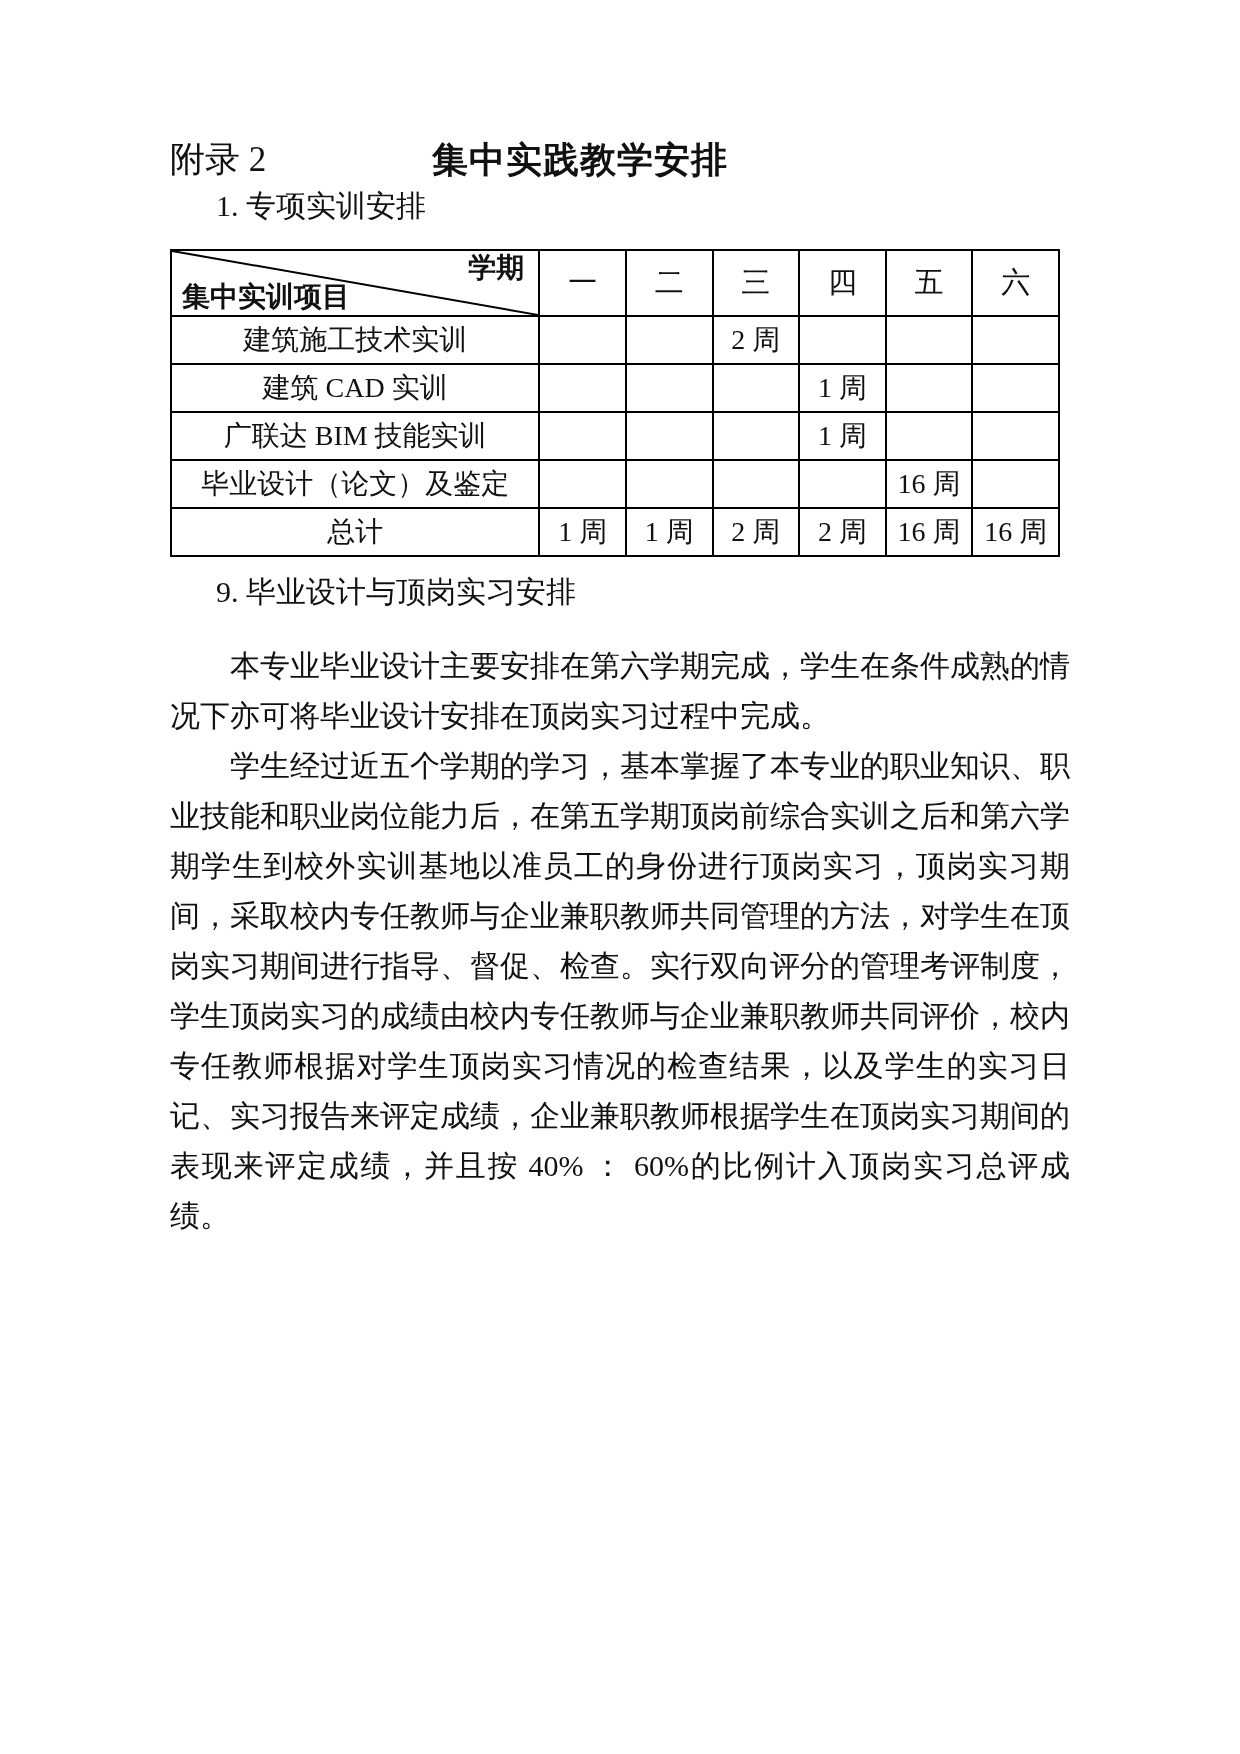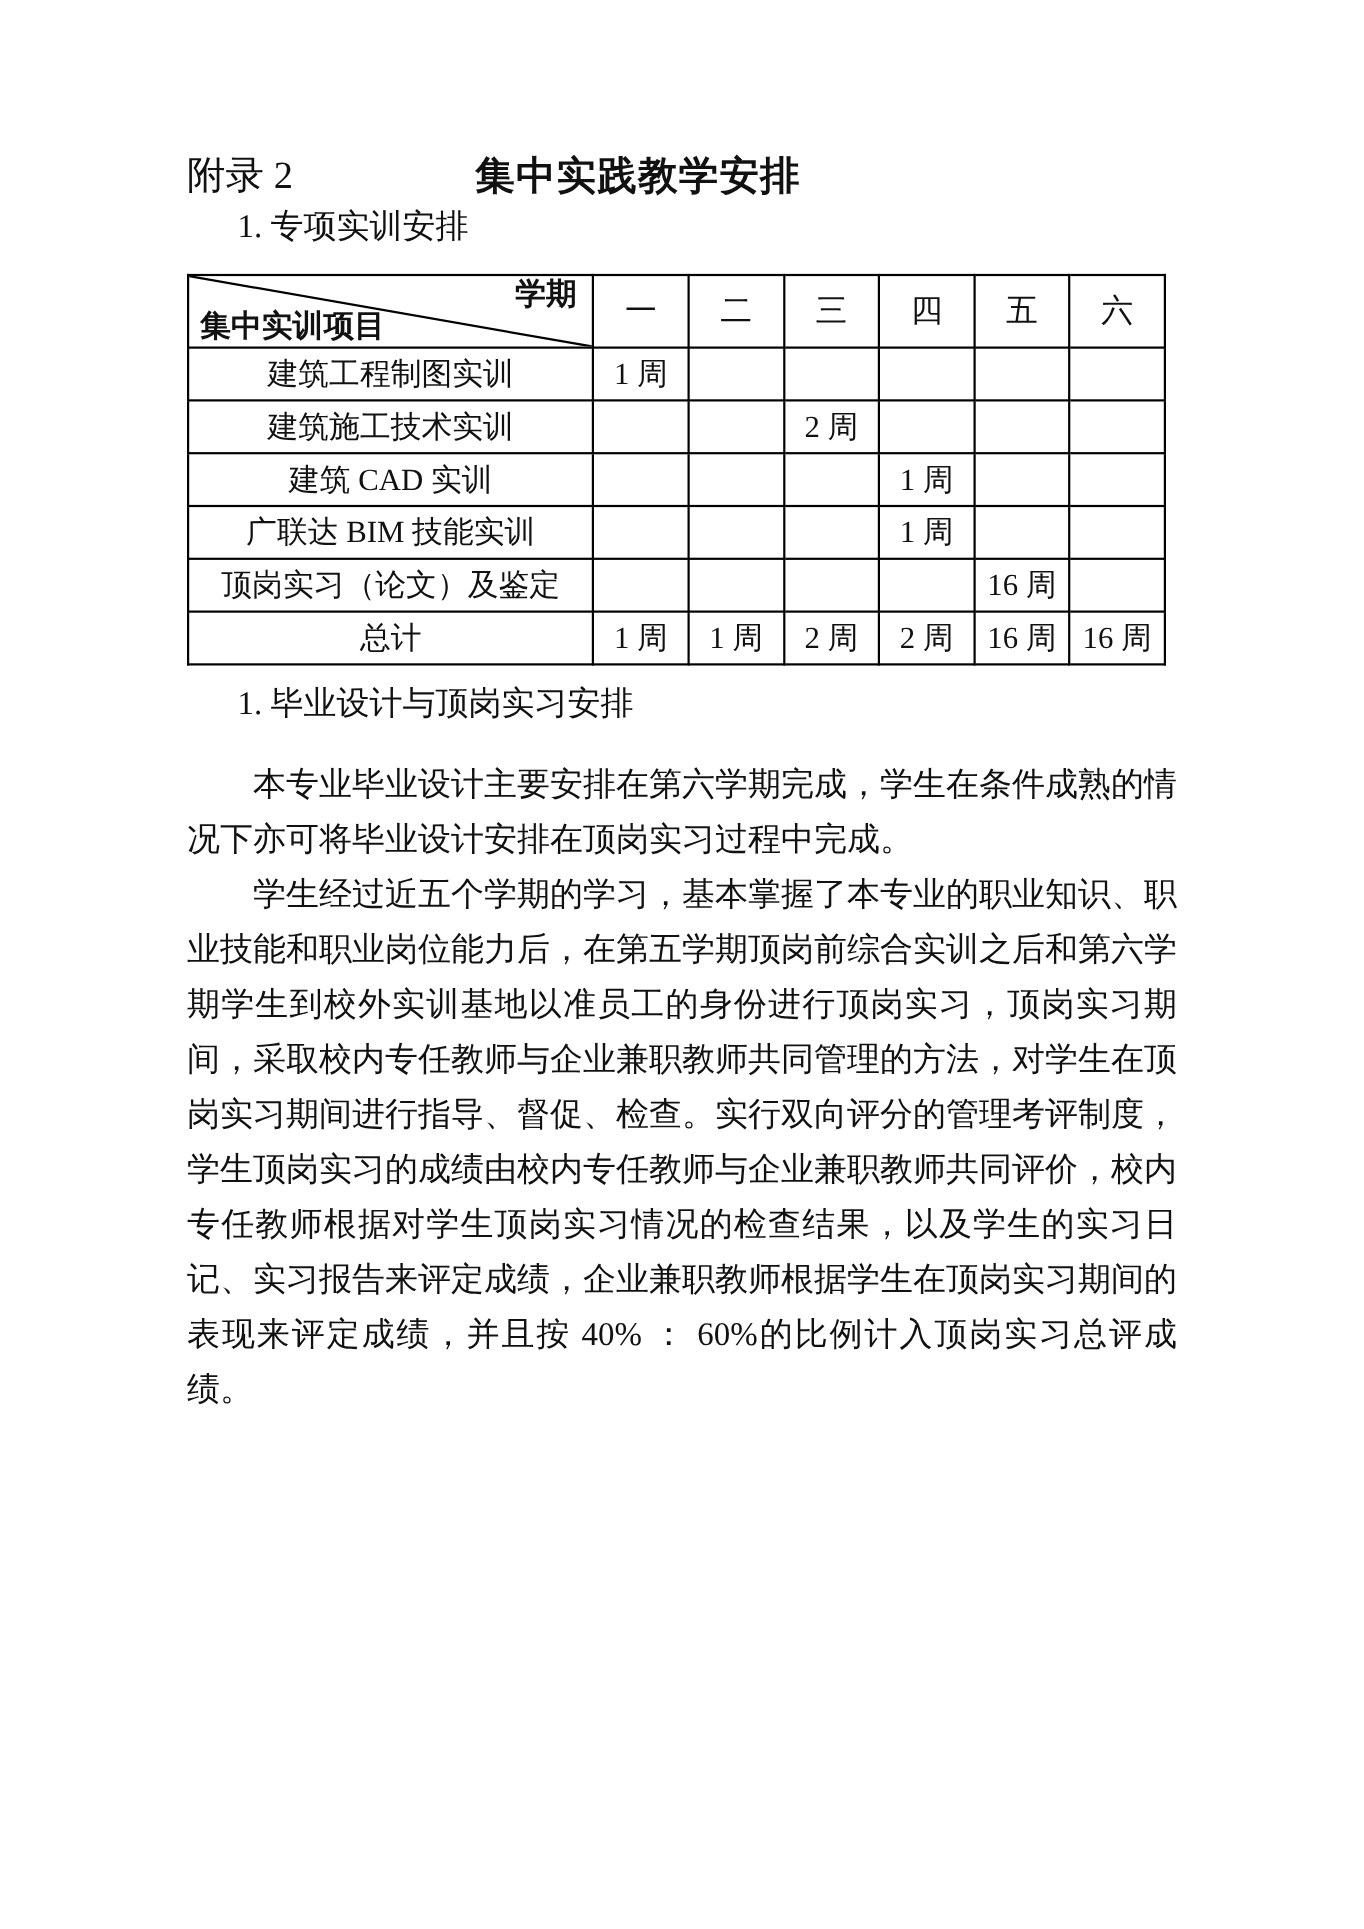--- a/index.html
+++ b/index.html
@@ -144,29 +144,20 @@
       <th class="col-th">一</th>
           <th class="col-th">二</th>
           <th class="col-th">三</th>
           <th class="col-th">四</th>
           <th class="col-th">五</th>
           <th class="col-th">六</th>
         </tr>
     </thead>
     <tbody>
 
-    <tr>
-          <td>建筑工程制图实训</td>
-          <td>1 周</td>
-          <td></td>
-          <td></td>
-          <td></td>
-          <td></td>
-          <td></td>
-        </tr>
         <tr>
           <td>建筑施工技术实训</td>
           <td></td>
           <td></td>
           <td>2 周</td>
           <td></td>
           <td></td>
           <td></td>
         </tr>
         <tr>
@@ -181,40 +172,40 @@
         <tr>
           <td>广联达 BIM 技能实训</td>
           <td></td>
           <td></td>
           <td></td>
           <td>1 周</td>
           <td></td>
           <td></td>
         </tr>
         <tr>
-          <td>顶岗实习（论文）及鉴定</td>
+          <td>毕业设计（论文）及鉴定</td>
           <td></td>
           <td></td>
           <td></td>
           <td></td>
           <td>16 周</td>
           <td></td>
         </tr>
         <tr>
           <td>总计</td>
           <td>1 周</td>
           <td>1 周</td>
           <td>2 周</td>
           <td>2 周</td>
           <td>16 周</td>
           <td>16 周</td>
         </tr>
       </tbody>
   </table>
 
-  <div class="section-heading second">1.  毕业设计与顶岗实习安排</div>
+  <div class="section-heading second">9.  毕业设计与顶岗实习安排</div>
 
   <div class="paragraphs">
     <p class="para">本专业毕业设计主要安排在第六学期完成，学生在条件成熟的情况下亦可将毕业设计安排在顶岗实习过程中完成。</p>
     <p class="para">学生经过近五个学期的学习，基本掌握了本专业的职业知识、职业技能和职业岗位能力后，在第五学期顶岗前综合实训之后和第六学期学生到校外实训基地以准员工的身份进行顶岗实习，顶岗实习期间，采取校内专任教师与企业兼职教师共同管理的方法，对学生在顶岗实习期间进行指导、督促、检查。实行双向评分的管理考评制度，学生顶岗实习的成绩由校内专任教师与企业兼职教师共同评价，校内专任教师根据对学生顶岗实习情况的检查结果，以及学生的实习日记、实习报告来评定成绩，企业兼职教师根据学生在顶岗实习期间的表现来评定成绩，并且按 40% ： 60%的比例计入顶岗实习总评成绩。</p>
   </div>
 
 </div>
 
 </body></html>

